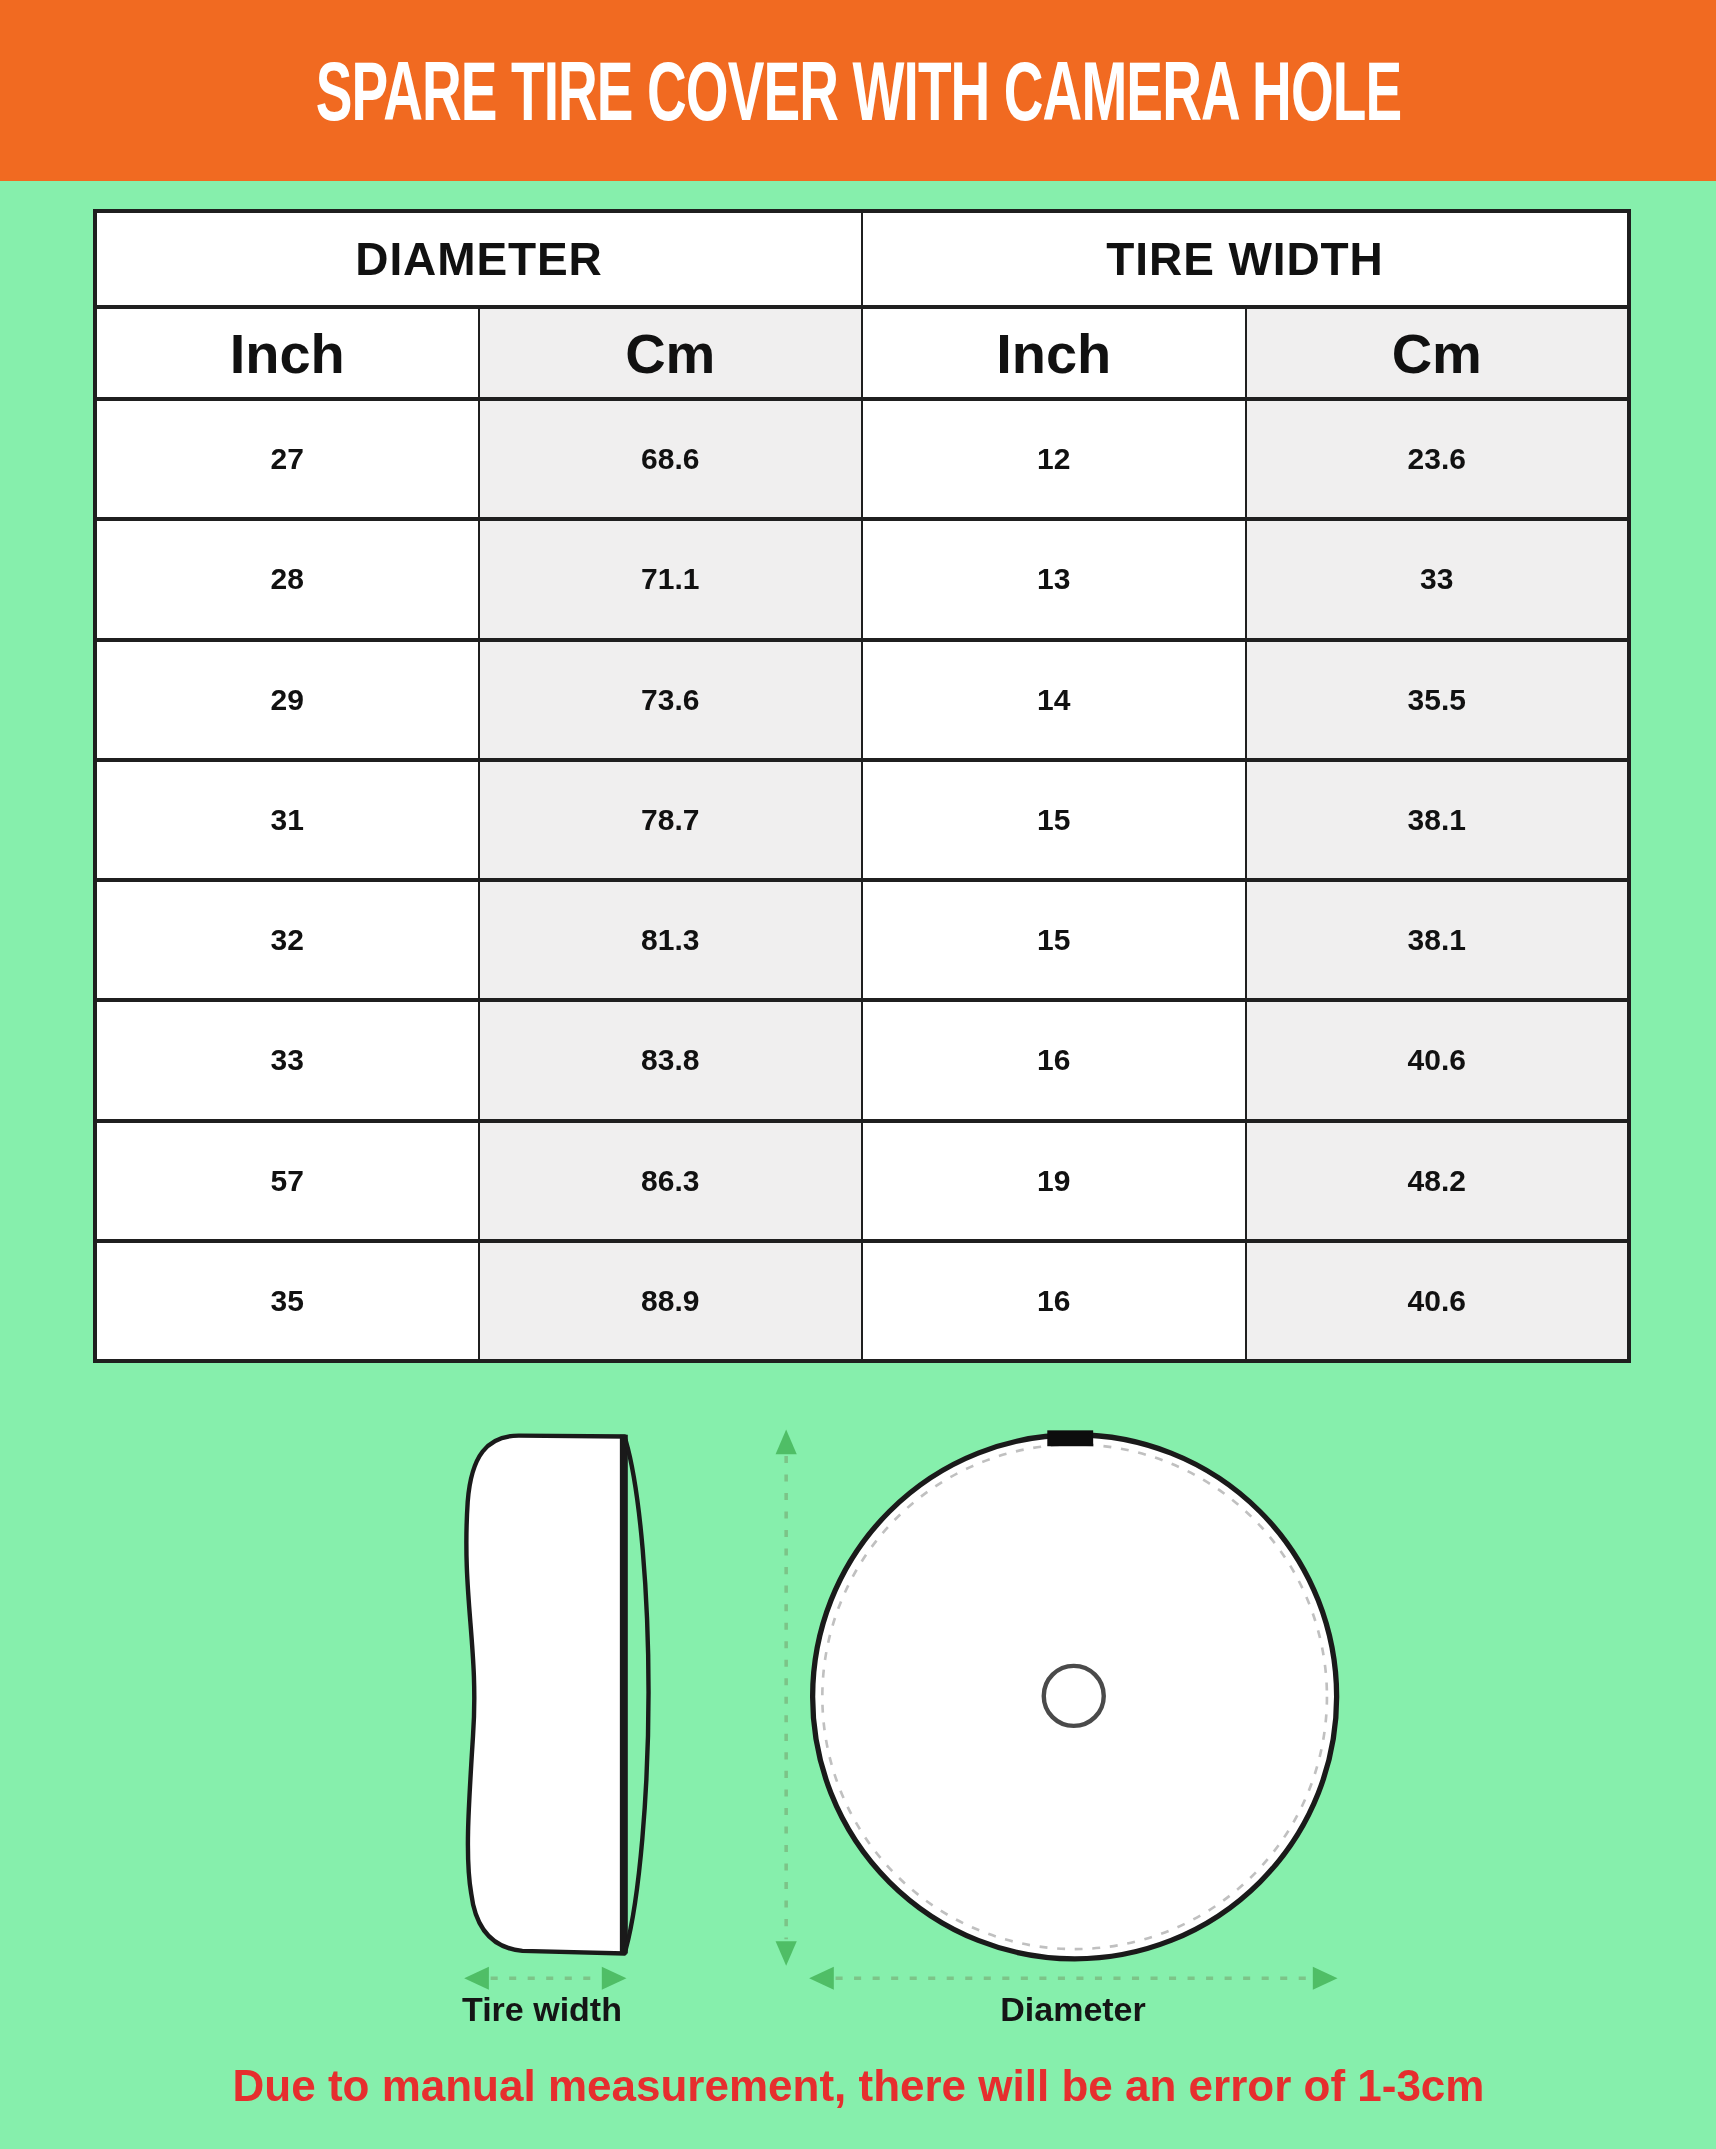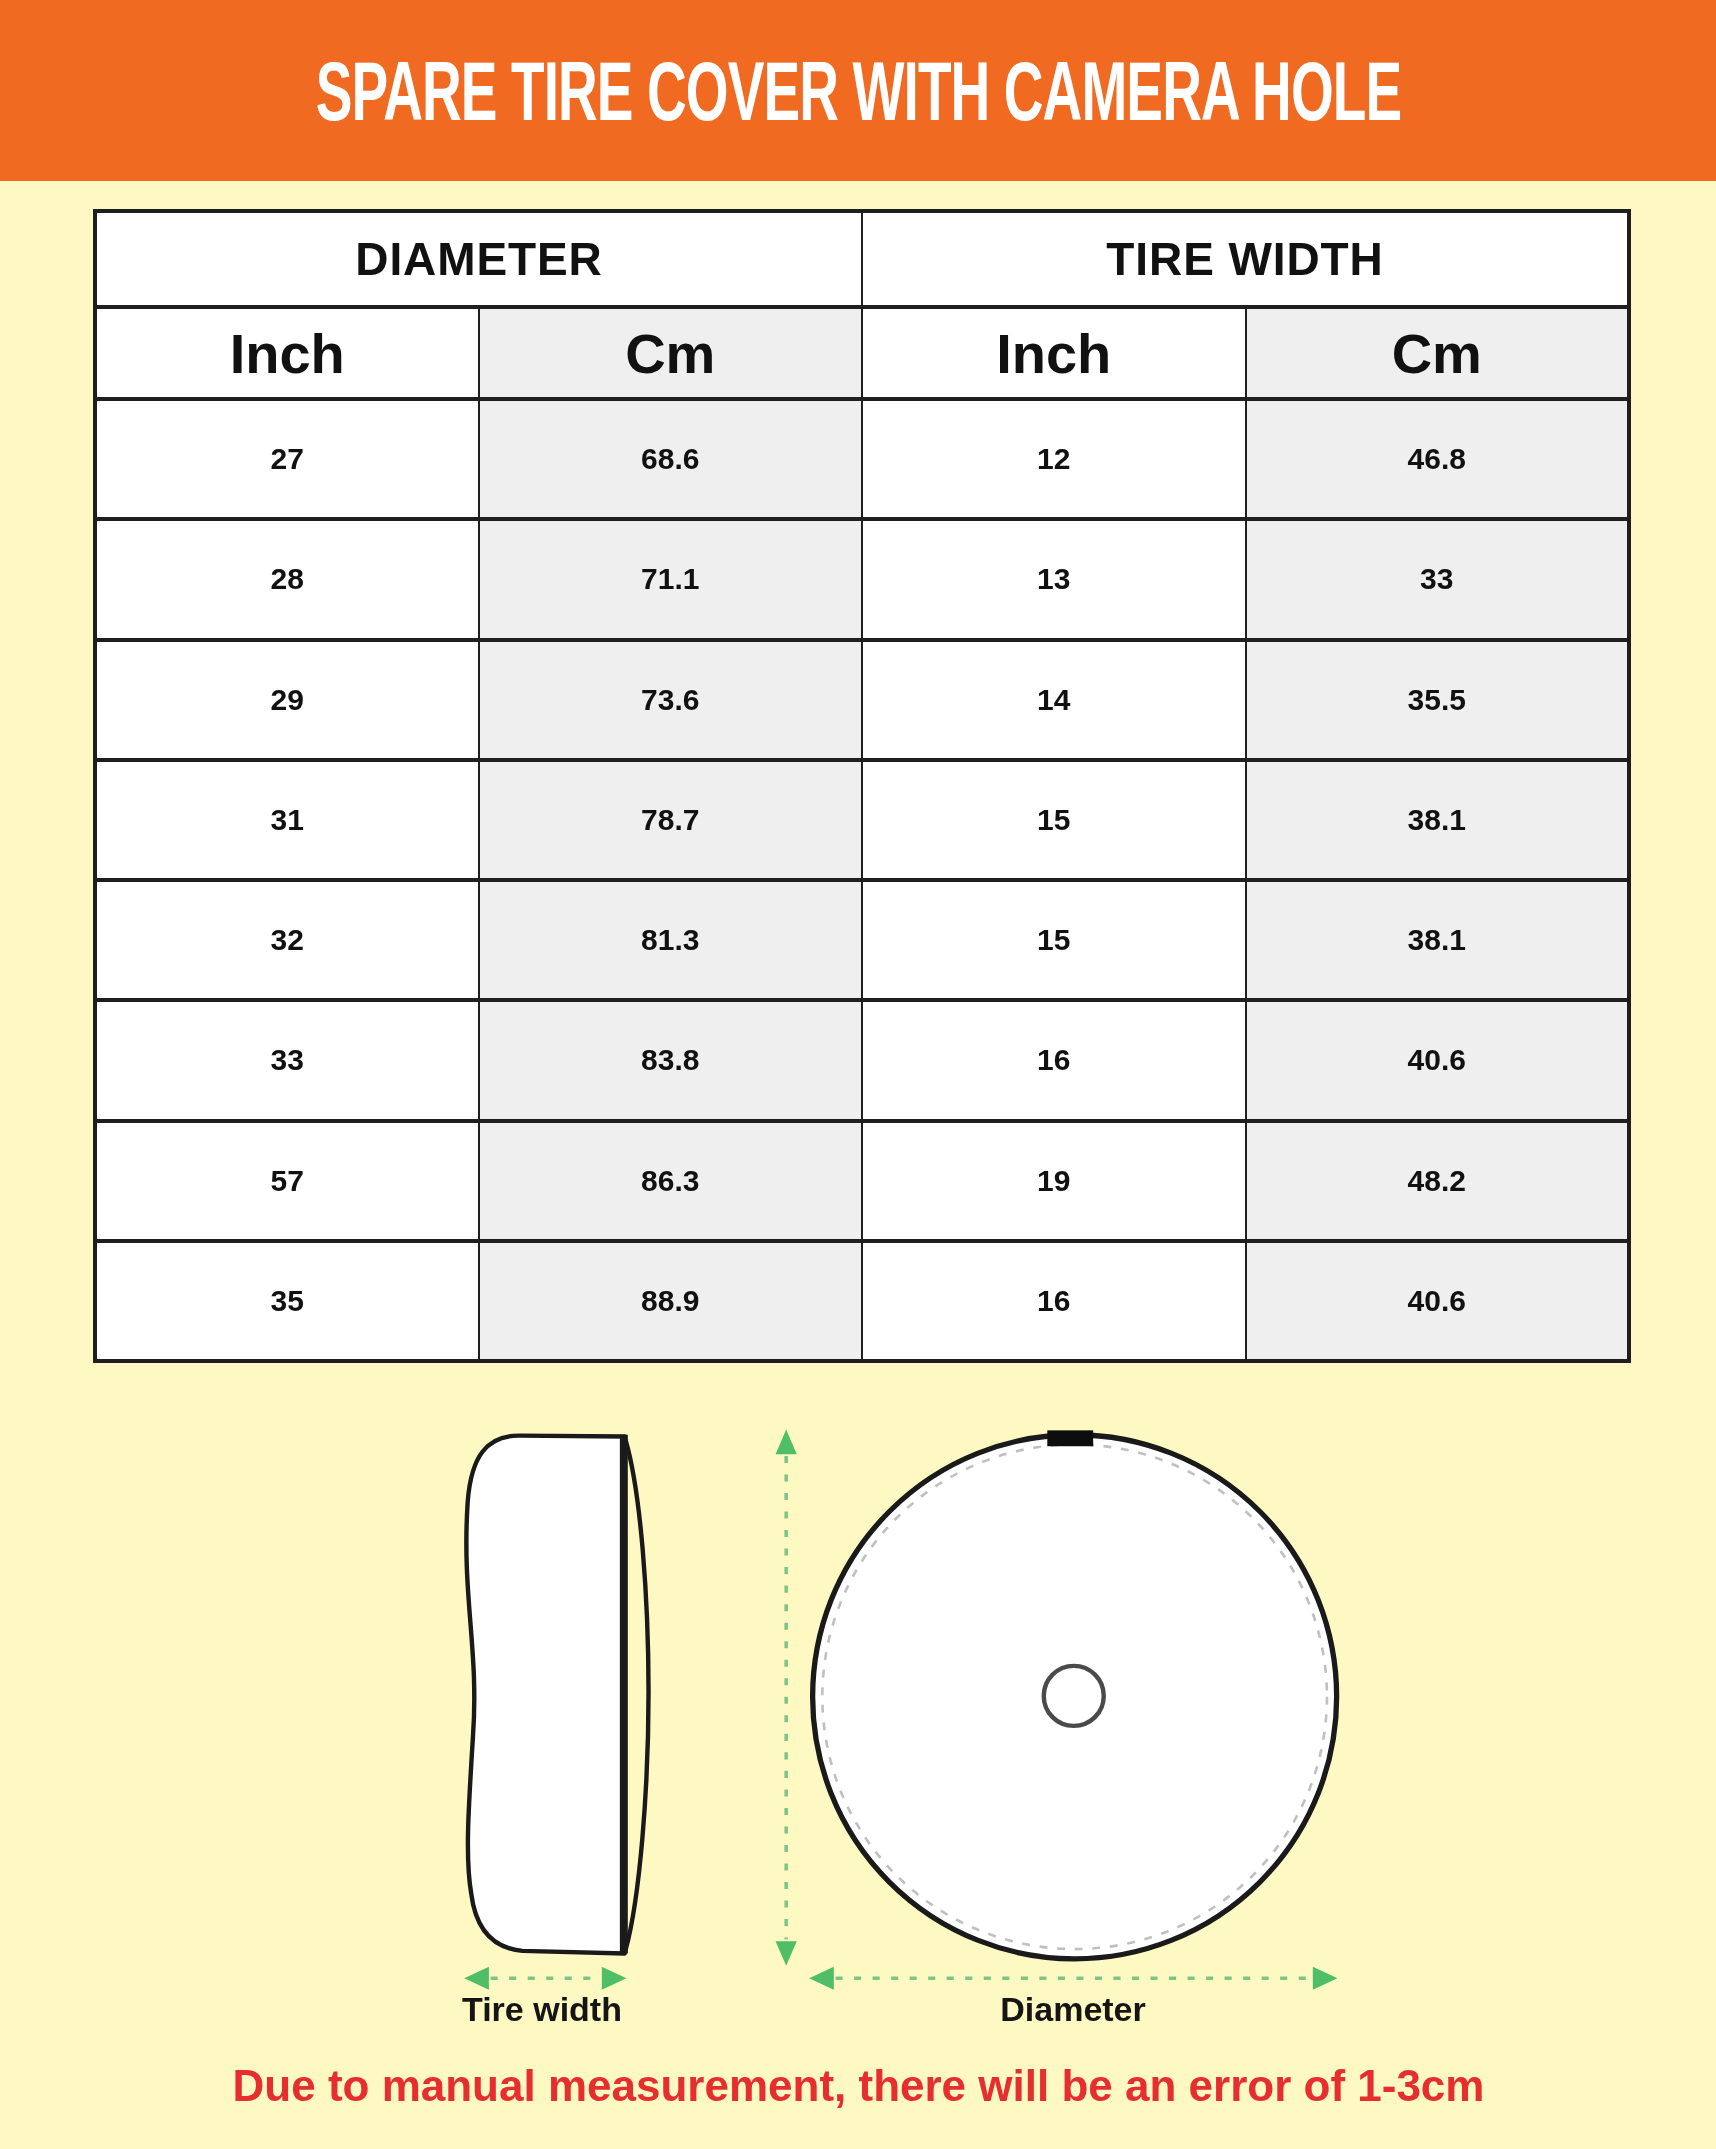--- a/index.html
+++ b/index.html
@@ -1,19 +1,19 @@
 <!DOCTYPE html>
 <html style="--banner-bg: #F16A21; --banner-text: #FFFFFF; --table-border: #1F1F1F; --cm-column-bg: #F0EFEF; --text: #111111; --note-red: #E62E2E; --arrow-green: #4FBE66; --dash-green: #7CC488; --outline-black: #1A1A1A; --dashed-circle-gray: #C0C0C0; --camera-hole-gray: #4A4A4A;font-size:14px"><head>
 <meta charset="utf-8">
 <style>
   html,body{margin:0;padding:0;background:#ffffff;}
   .page{
     position:relative;
     width:1717px;height:2149px;
-    background:#fef9c3;
+    background:#86efac;
     font-family:"Liberation Sans", sans-serif;
     overflow:hidden;
   }
   
   .banner{
     position:absolute;left:0;top:0;width:1717px;height:181px;
     background:var(--banner-bg,#F16A21);
     display:flex;align-items:center;justify-content:center;
   }
   .banner h1{
@@ -91,21 +91,21 @@
         <th class="cm">Cm</th>
         <th>Inch</th>
         <th class="cm">Cm</th>
       </tr>
     </thead>
     <tbody>
         <tr>
           <td>27</td>
           <td class="cm">68.6</td>
           <td>12</td>
-          <td class="cm">46.8</td>
+          <td class="cm">23.6</td>
         </tr>
         <tr>
           <td>28</td>
           <td class="cm">71.1</td>
           <td>13</td>
           <td class="cm">33</td>
         </tr>
         <tr>
           <td>29</td>
           <td class="cm">73.6</td>

